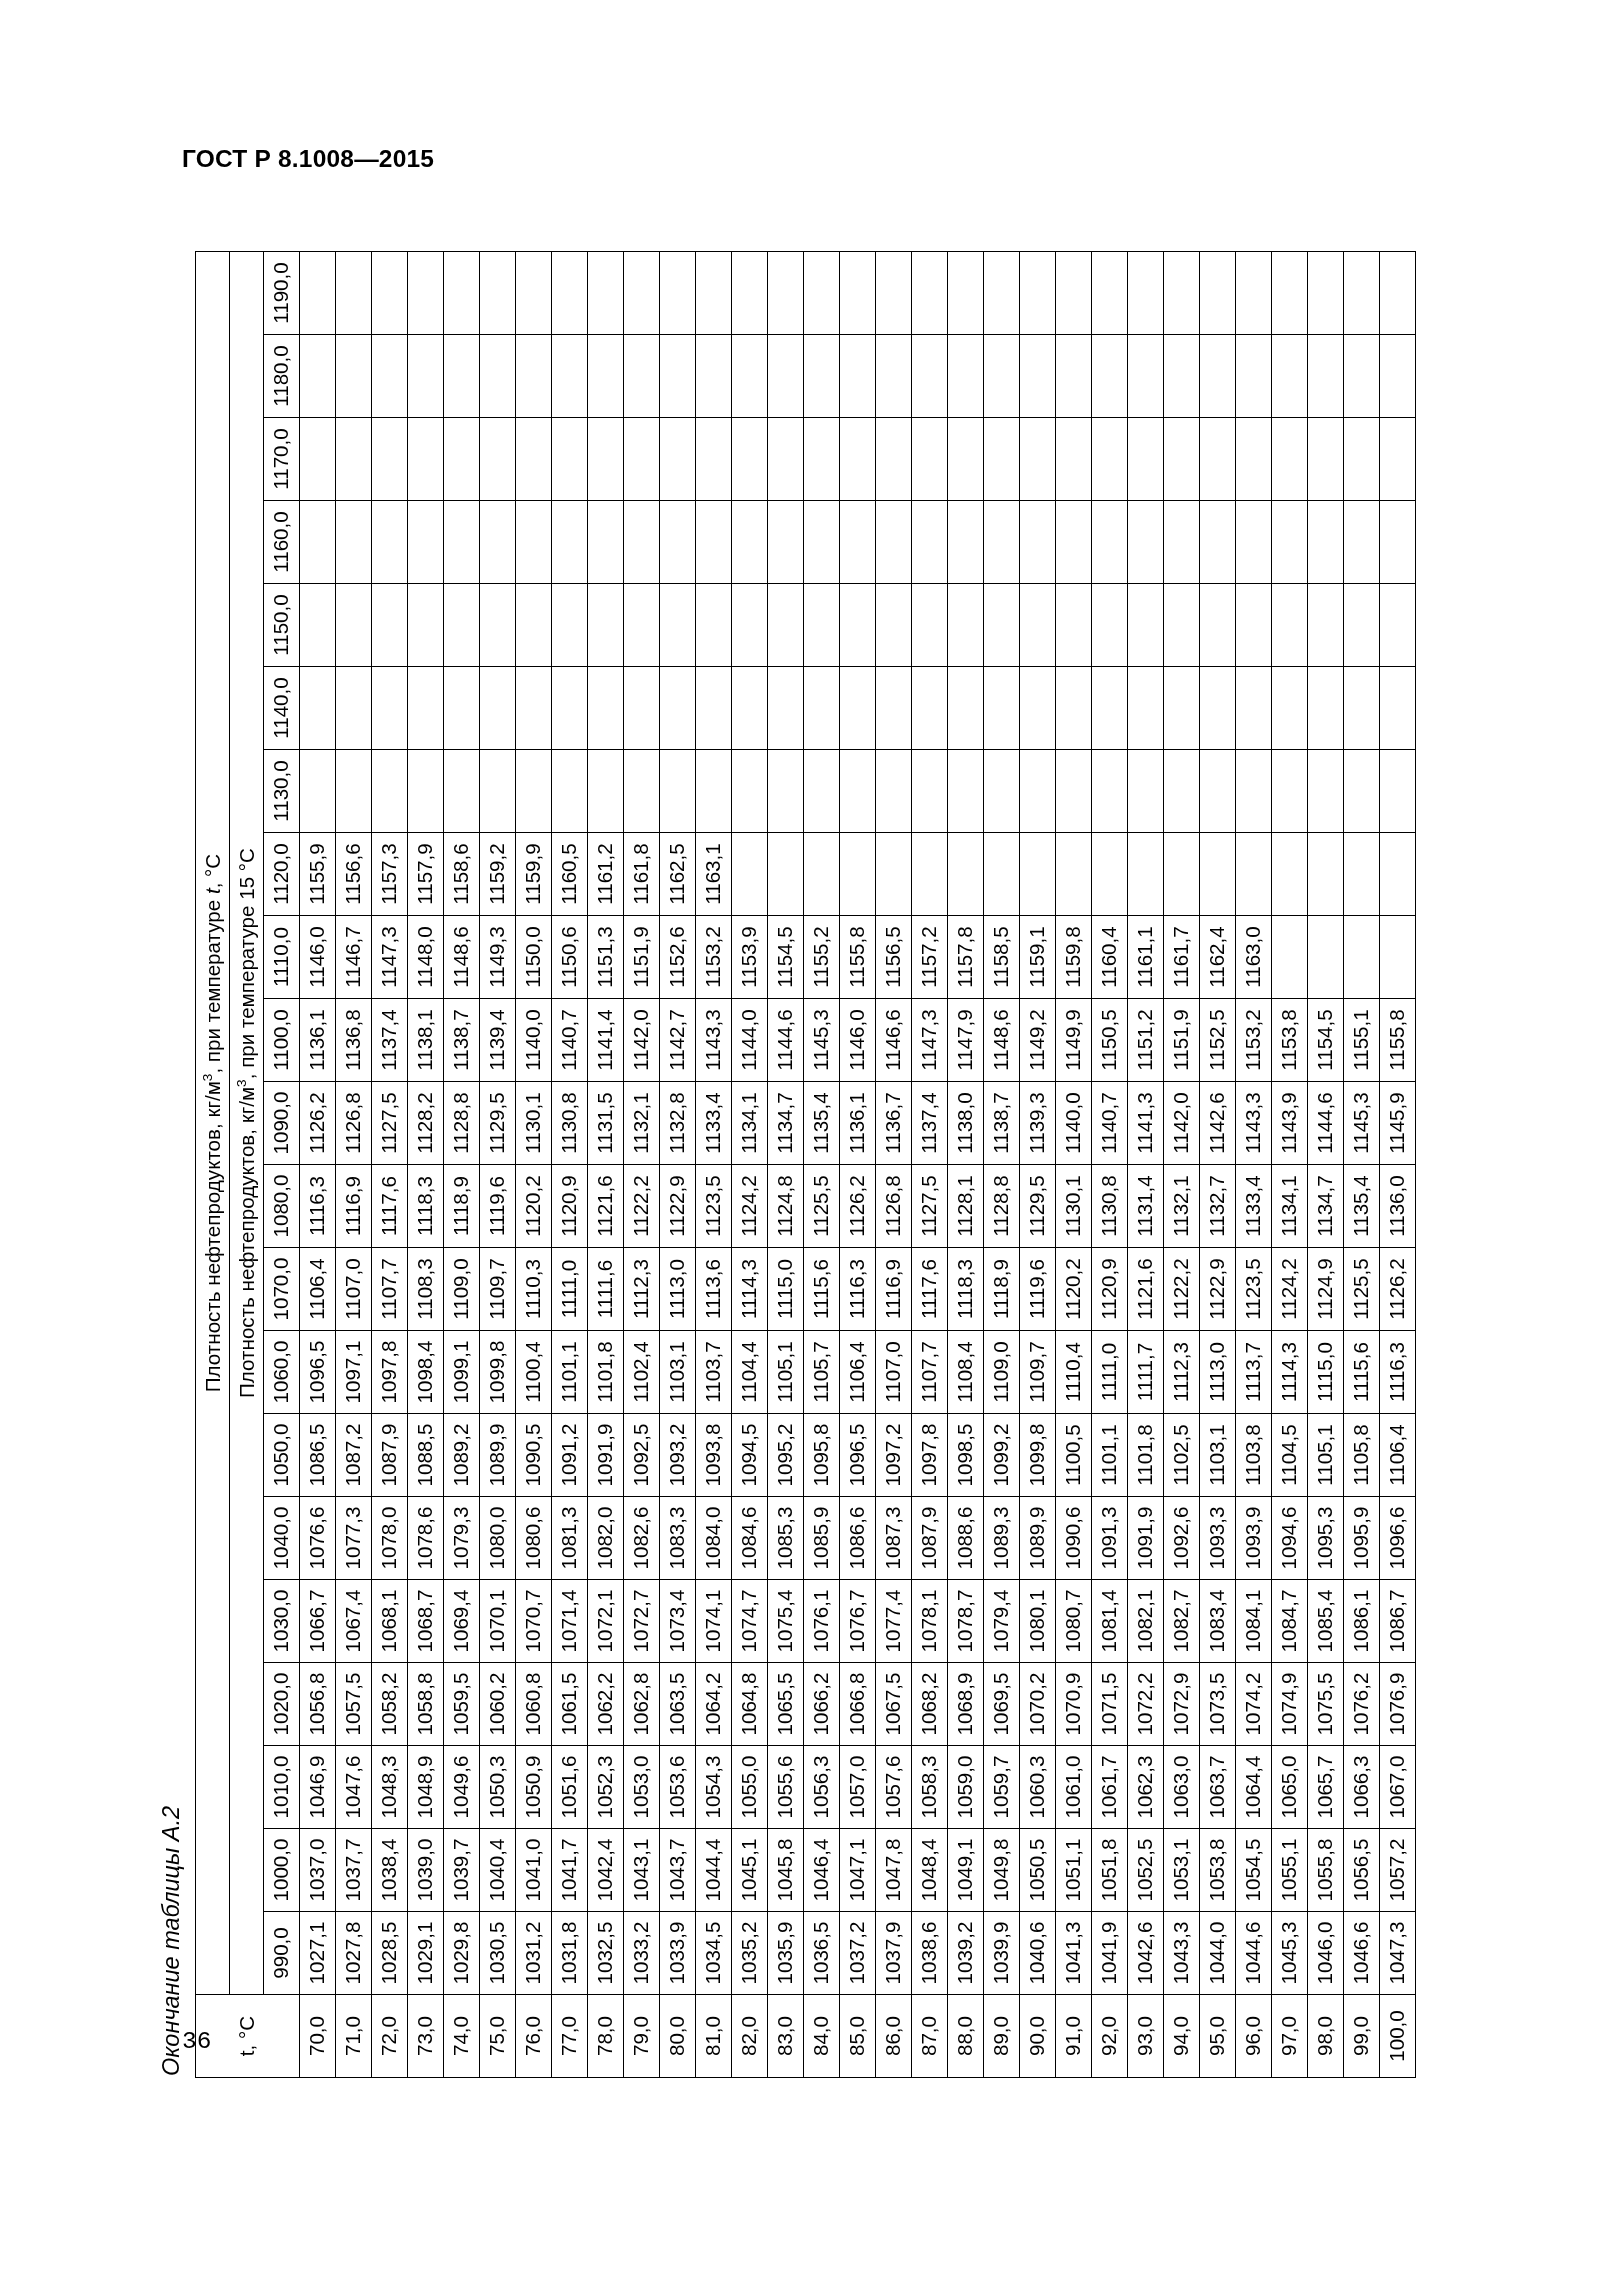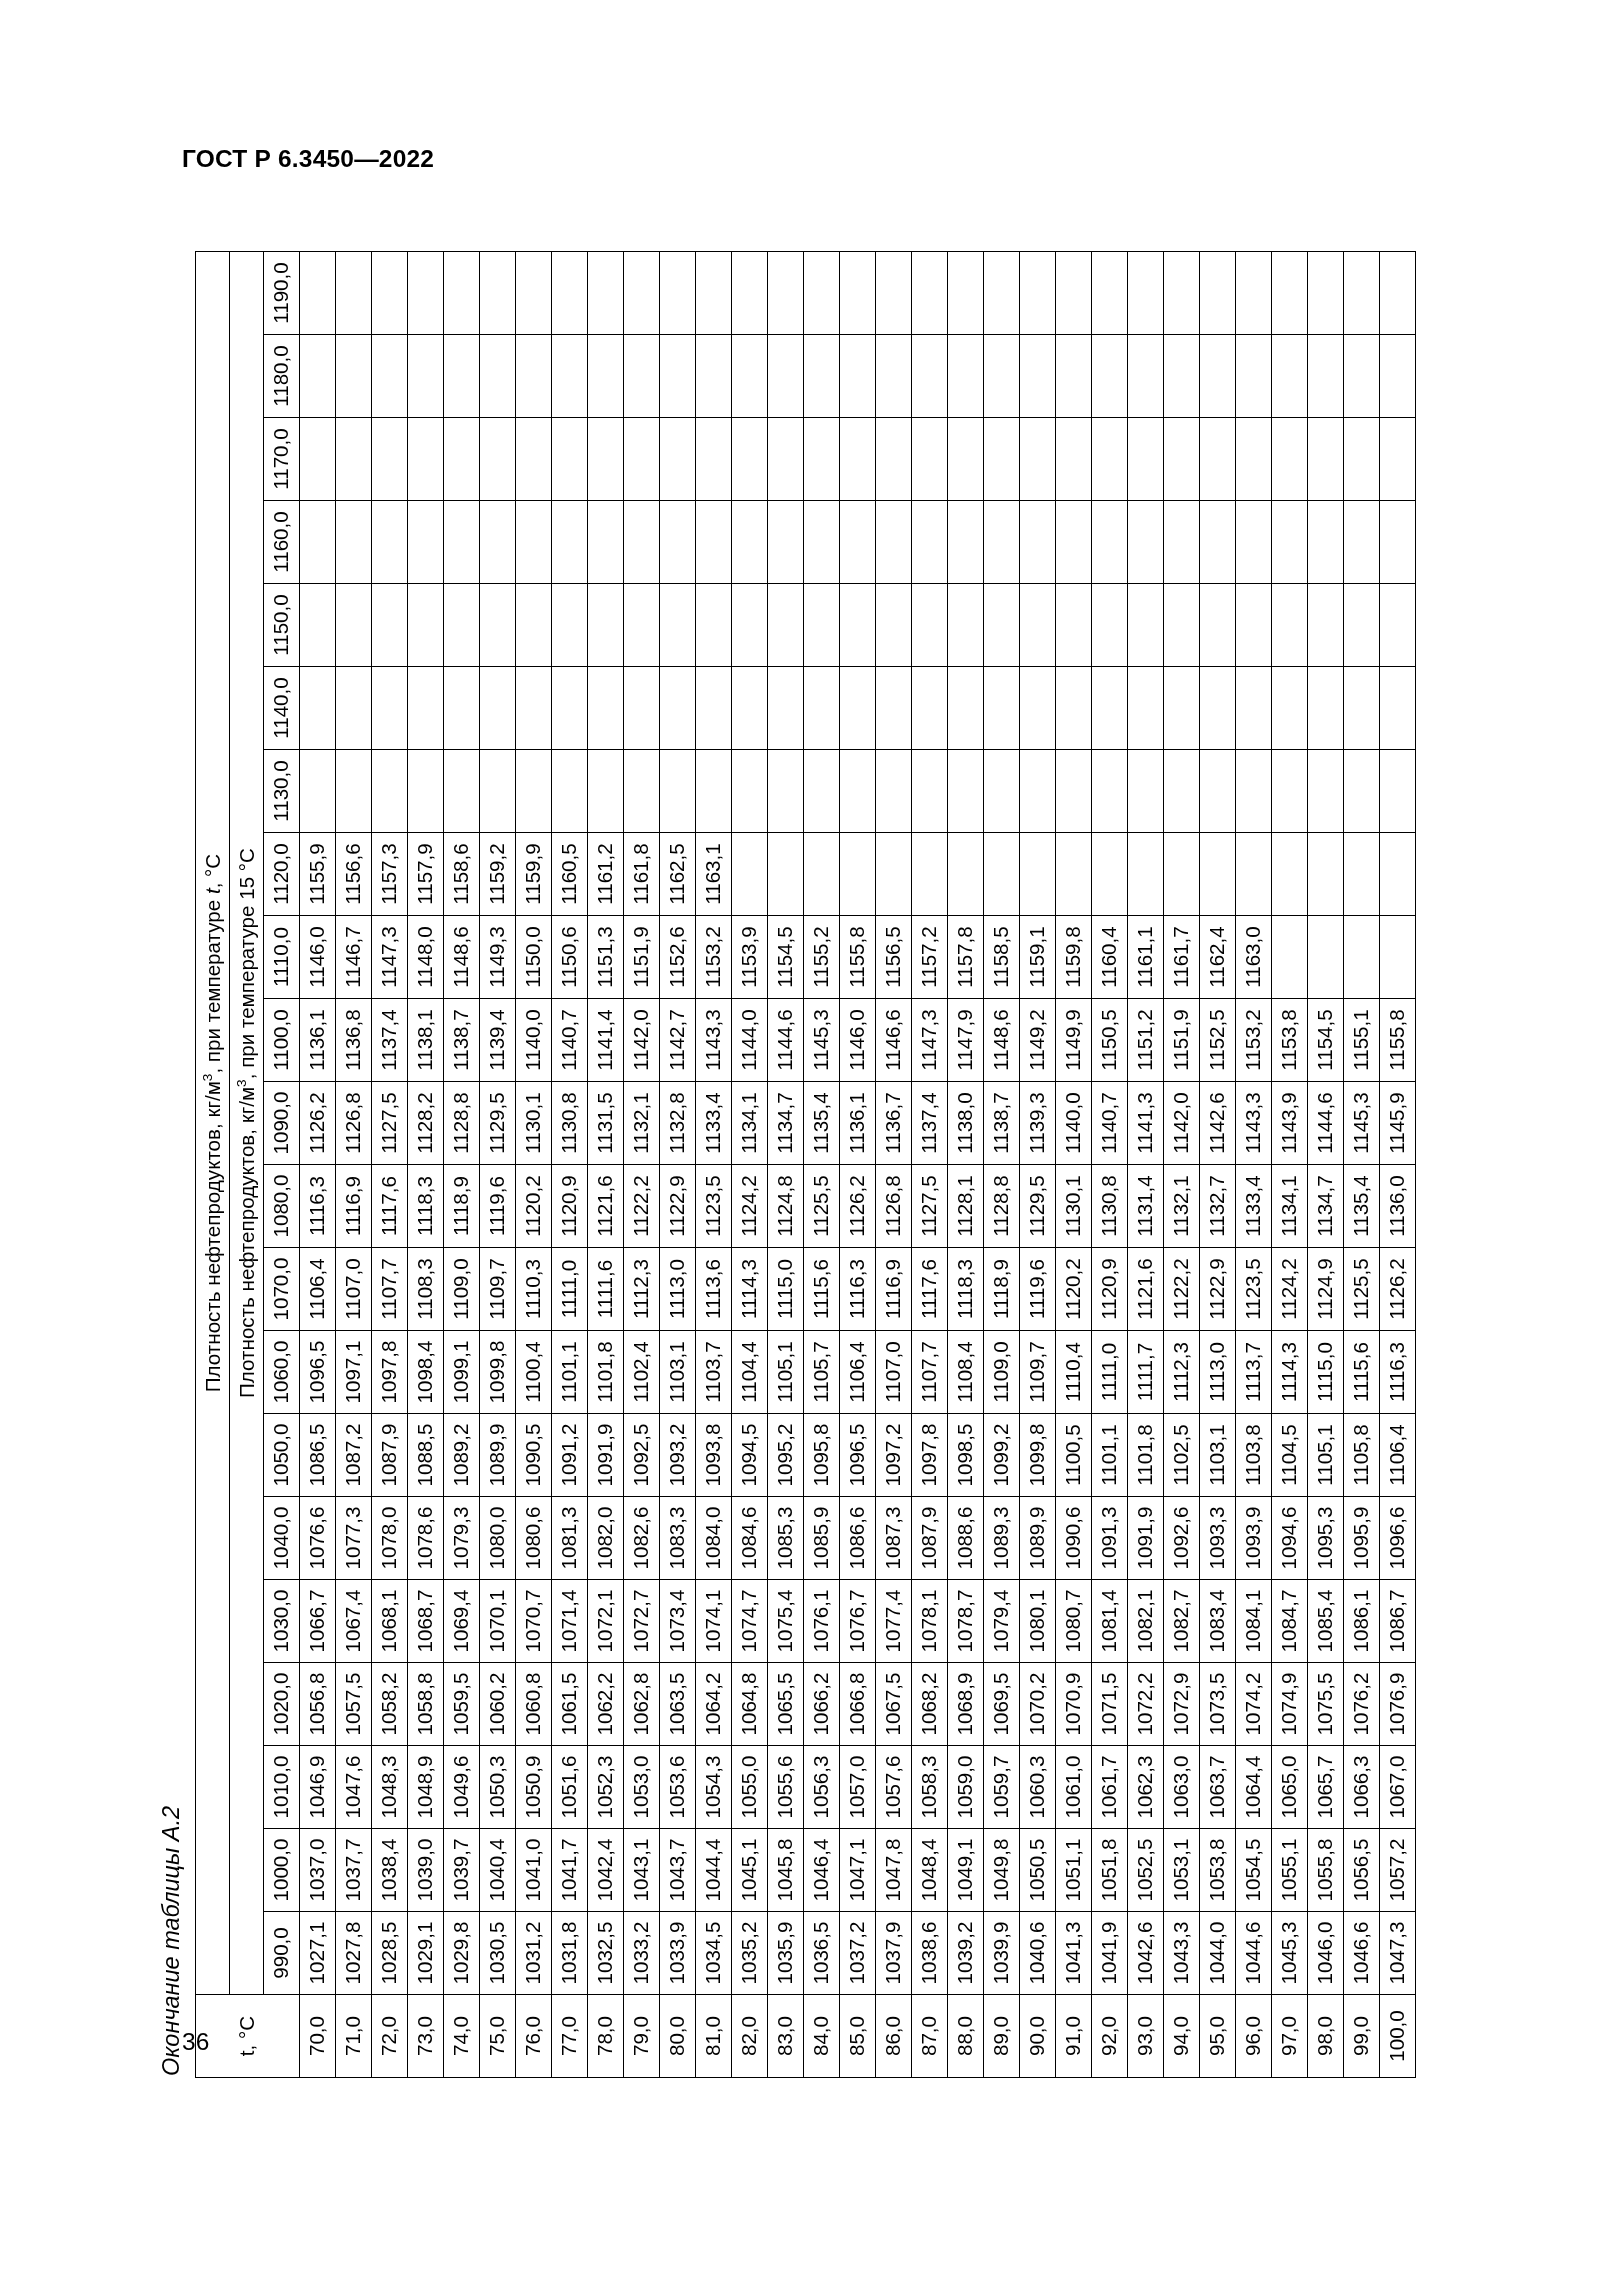--- a/index.html
+++ b/index.html
@@ -19,20 +19,21 @@
     font-weight:bold;
     letter-spacing:0.2px;
     white-space:nowrap;
   }
   
   #folio{
     position:absolute;
     left:182px; top:2028px;
     font-size:24.5px;
     font-weight:normal;
+    font-family:Liberation Mono, monospace;
   }
   
   #rot-wrap{
     position:absolute;
     left:0px; top:0px;
     width:1621px; height:2293px;
   }
   #rot-inner{
     position:absolute;
     
@@ -83,21 +84,21 @@
   table.gost td.empty{
     background:#fff;
   }
   tr.datarow td{ height:35px; }
   .ital{ font-style:italic; }
   sup{ font-size:0.66em; vertical-align:super; }
 </style>
 </head>
 <body>
 
-<div id="doc-header">ГОСТ Р 6.3450—2022</div>
+<div id="doc-header">ГОСТ Р 8.1008—2015</div>
 
 <div id="rot-wrap">
   <div id="rot-inner">
     <div id="tbl-caption">Окончание таблицы А.2</div>
     <table class="gost">
       <thead>
         <tr>
           <th class="tcol" rowspan="3">t, °C</th>
           <th class="span-head" colspan="21">Плотность нефтепродуктов, кг/м<sup>3</sup>, при температуре <span class="ital">t</span>, °C</th>
         </tr>

